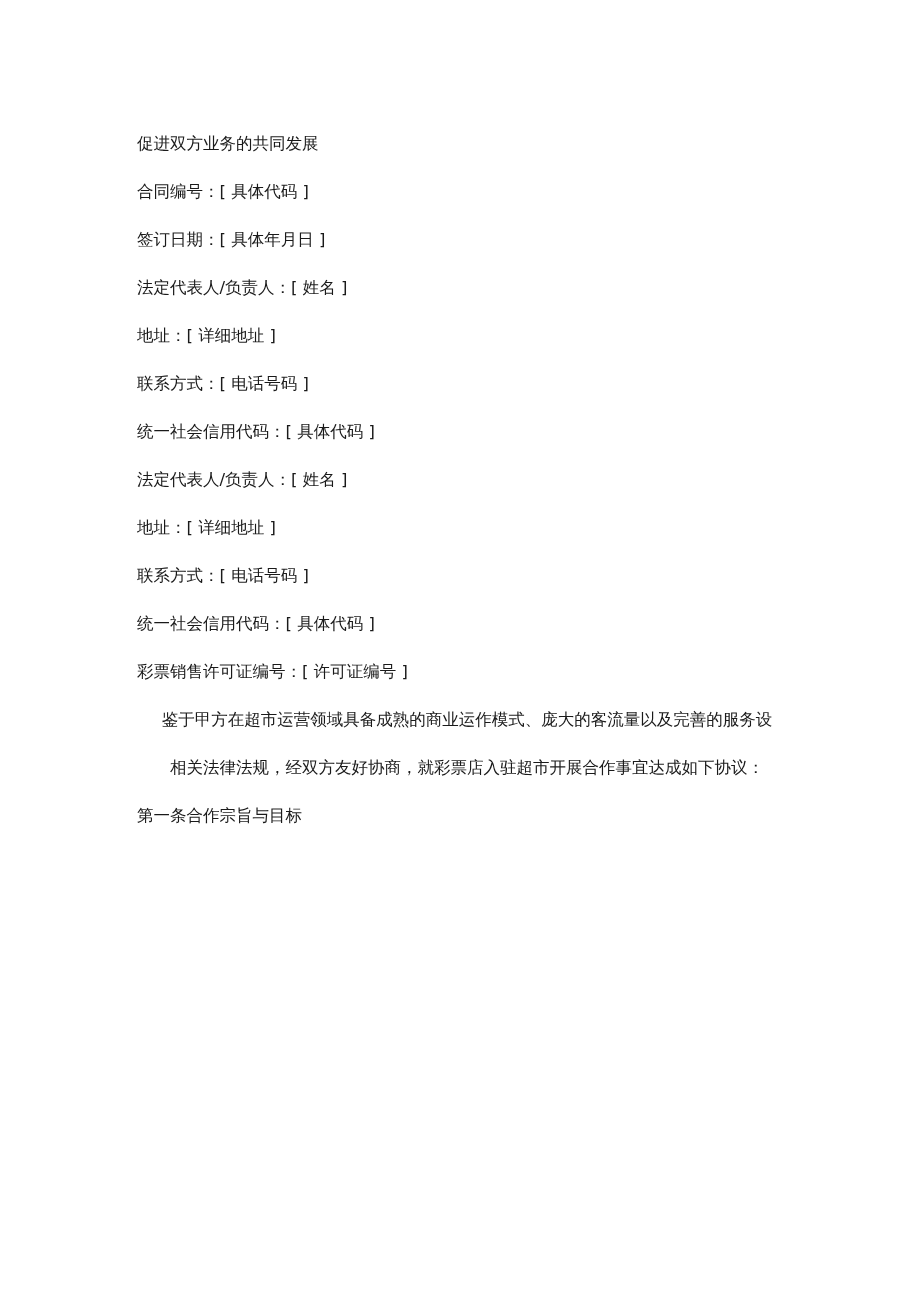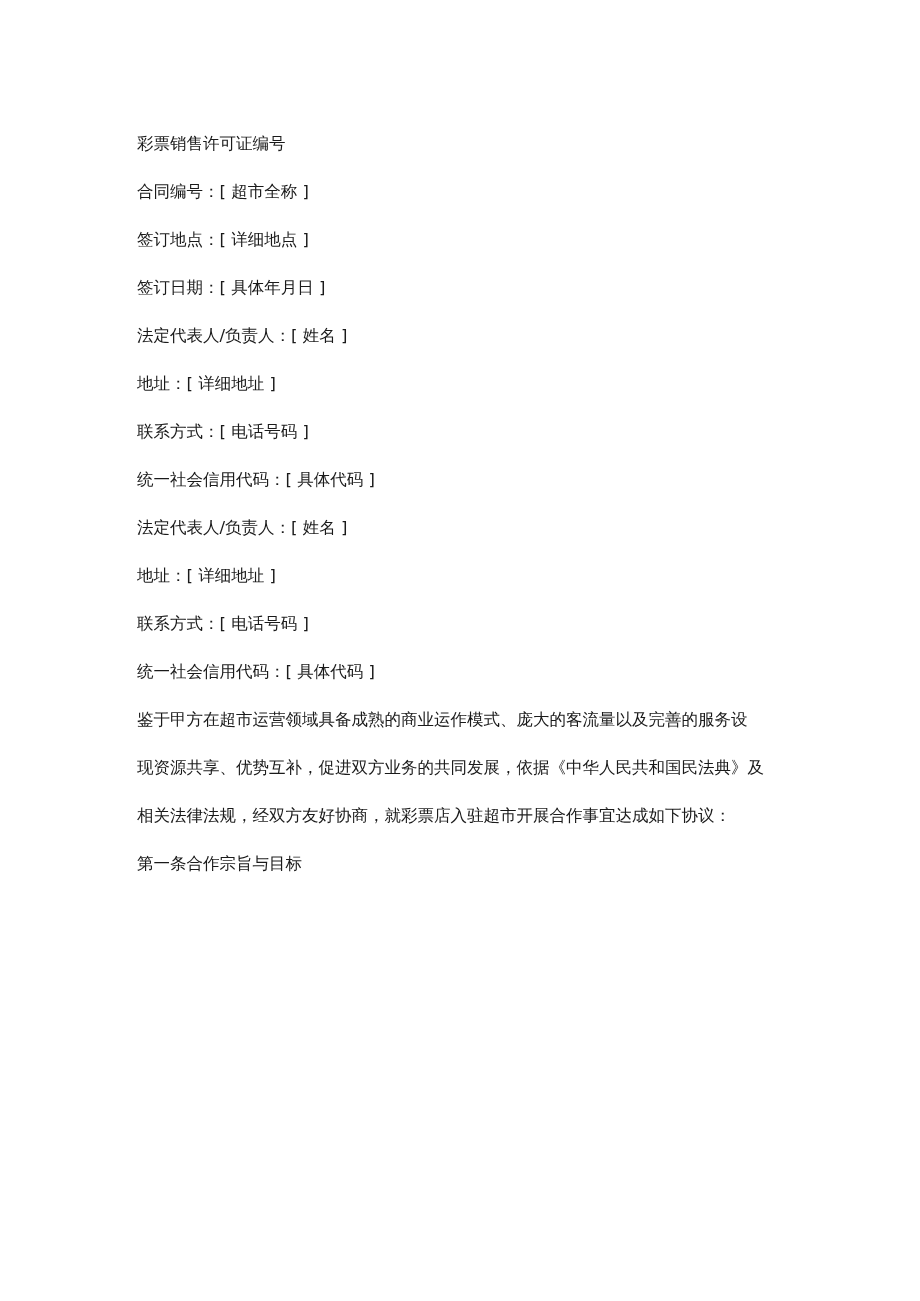--- a/index.html
+++ b/index.html
@@ -25,47 +25,46 @@
     font-size: 16.5px;
     line-height: 48px;
     height: 48px;
     white-space: nowrap;
     letter-spacing: 0px;
   }
   .para {
     font-size: 16.5px;
     line-height: 48px;
     white-space: normal;
-    text-align: left;
+    text-align: center;
   }
   .para span {
     display: block;
     white-space: nowrap;
   }
 </style>
 </head>
 <body>
 
 <div class="page">
-  <div class="line">彩票销售许可证编号</div>
+  <div class="line">促进双方业务的共同发展</div>
 
-  <div class="line">合同编号：[ 超市全称 ]</div>
-  <div class="line">签订地点：[ 详细地点 ]</div>
+  <div class="line">合同编号：[ 具体代码 ]</div>
   <div class="line">签订日期：[ 具体年月日 ]</div>
 
   <div class="line">法定代表人/负责人：[ 姓名 ]</div>
   <div class="line">地址：[ 详细地址 ]</div>
   <div class="line">联系方式：[ 电话号码 ]</div>
   <div class="line">统一社会信用代码：[ 具体代码 ]</div>
 
   <div class="line">法定代表人/负责人：[ 姓名 ]</div>
   <div class="line">地址：[ 详细地址 ]</div>
   <div class="line">联系方式：[ 电话号码 ]</div>
   <div class="line">统一社会信用代码：[ 具体代码 ]</div>
+  <div class="line">彩票销售许可证编号：[ 许可证编号 ]</div>
 
   <div class="para">
     <span>鉴于甲方在超市运营领域具备成熟的商业运作模式、庞大的客流量以及完善的服务设</span>
-    <span>现资源共享、优势互补，促进双方业务的共同发展，依据《中华人民共和国民法典》及</span>
     <span>相关法律法规，经双方友好协商，就彩票店入驻超市开展合作事宜达成如下协议：</span>
   </div>
 
   <div class="line">第一条合作宗旨与目标</div>
 </div>
 
 </body></html>

